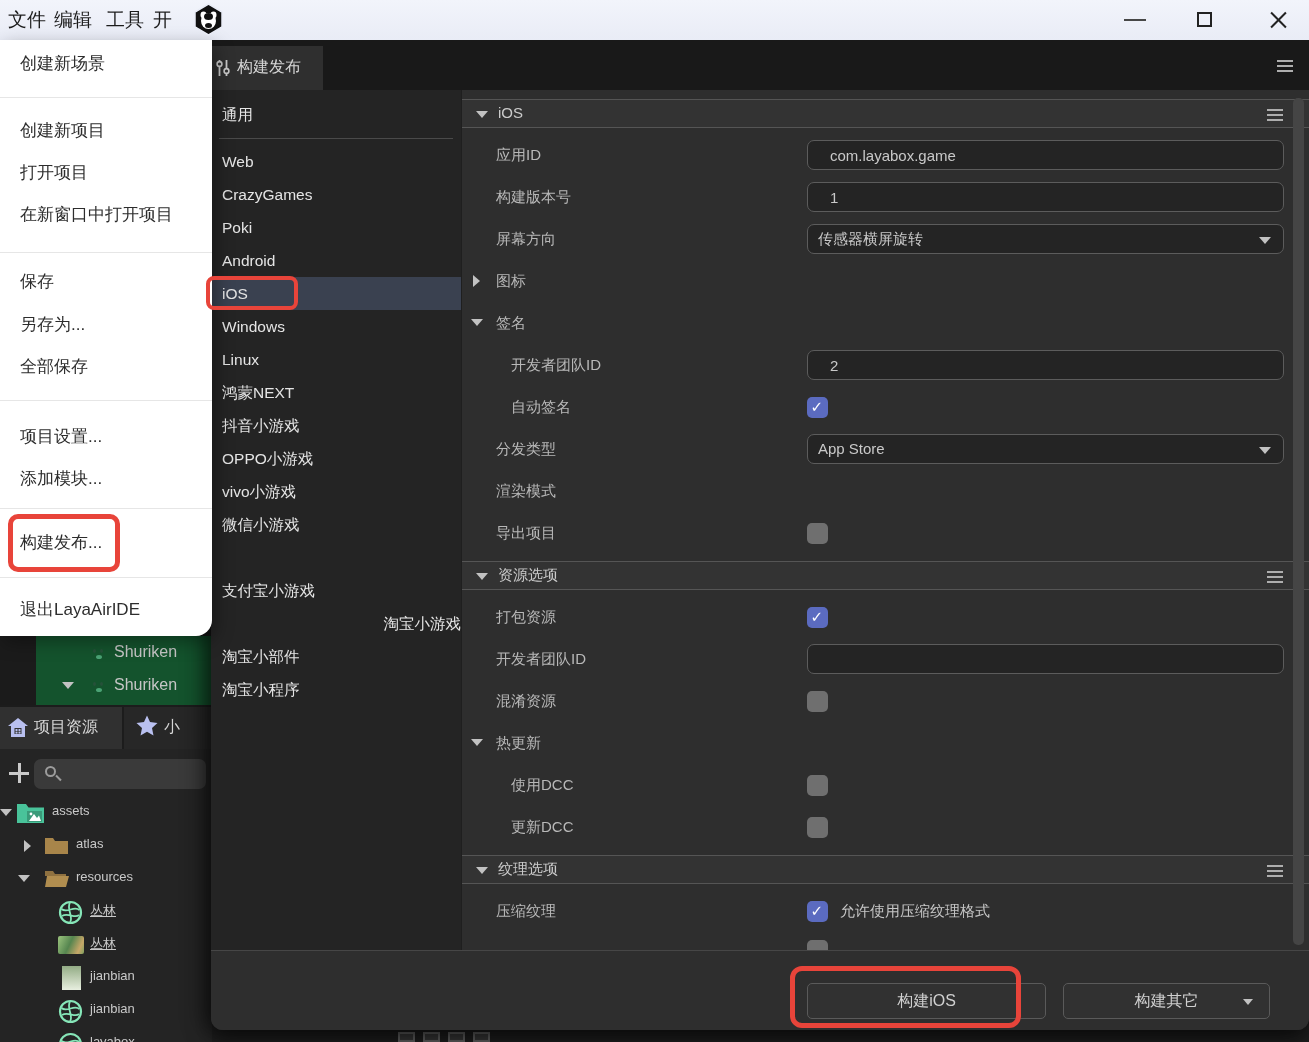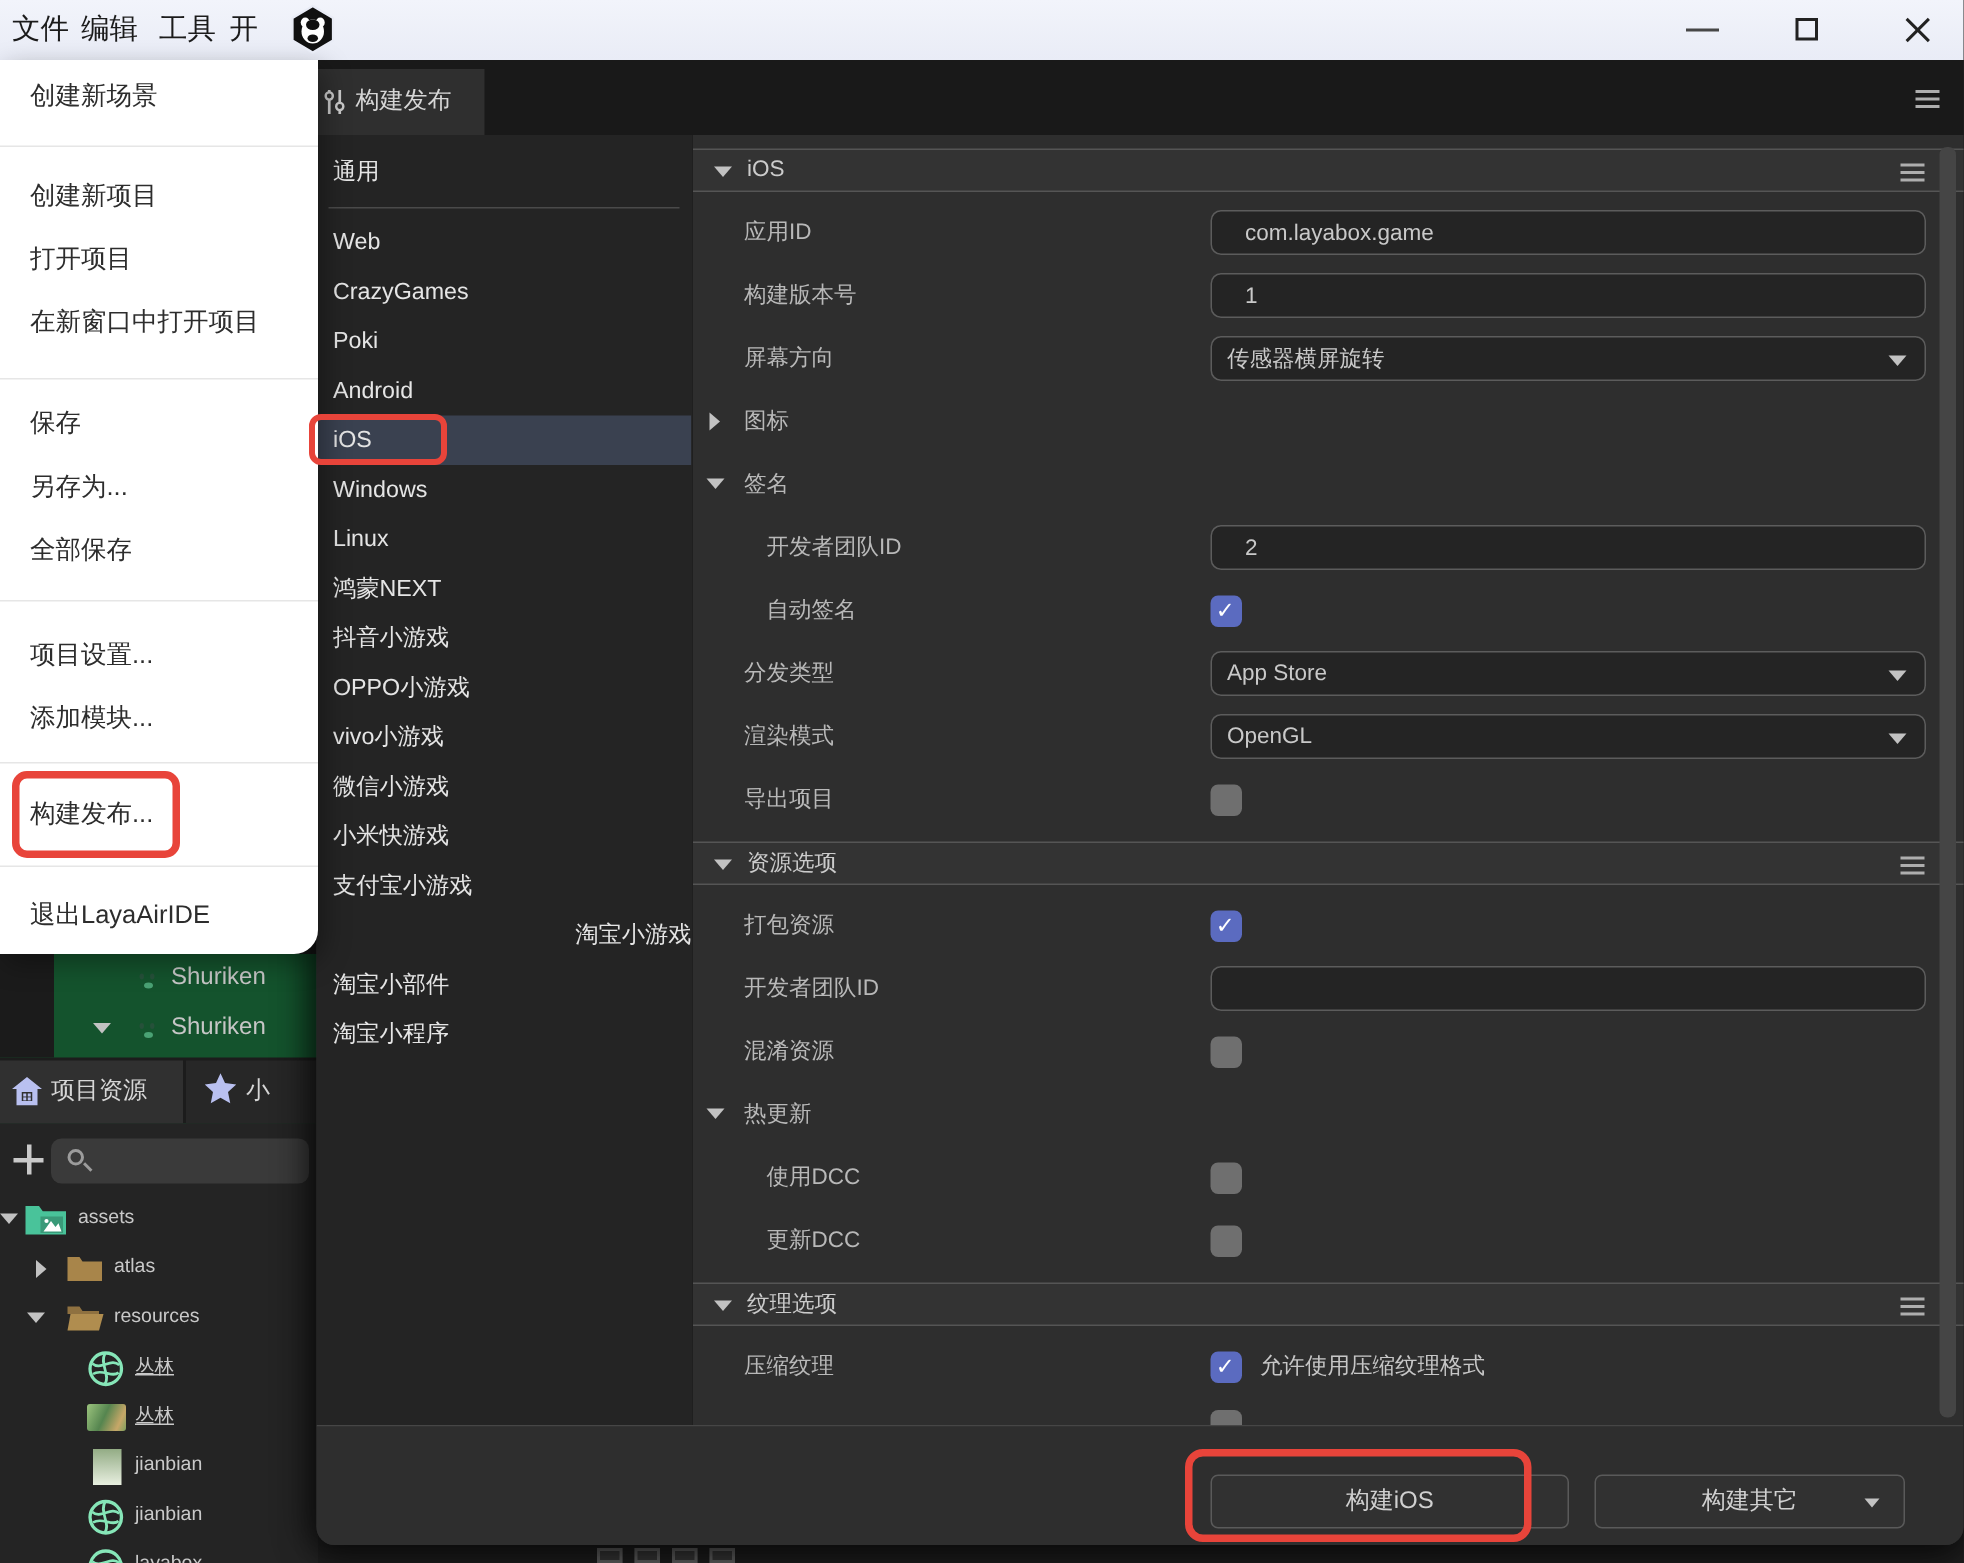--- a/index.html
+++ b/index.html
@@ -309,21 +309,20 @@
     <div class="plat" style="top:121px;">Poki</div>
     <div class="plat" style="top:154px;">Android</div>
     <div class="plat selected" style="top:187px;">iOS</div>
     <div class="plat" style="top:220px;">Windows</div>
     <div class="plat" style="top:253px;">Linux</div>
     <div class="plat" style="top:286px;">鸿蒙NEXT</div>
     <div class="plat" style="top:319px;">抖音小游戏</div>
     <div class="plat" style="top:352px;">OPPO小游戏</div>
     <div class="plat" style="top:385px;">vivo小游戏</div>
     <div class="plat" style="top:418px;">微信小游戏</div>
-    <div class="plat" style="top:451px;">小米快游戏</div>
     <div class="plat" style="top:484px;">支付宝小游戏</div>
     <div class="plat" style="top:517px;text-align:right;">淘宝小游戏</div>
     <div class="plat" style="top:550px;">淘宝小部件</div>
     <div class="plat" style="top:583px;">淘宝小程序</div>
   </div>
 
   <div id="main-panel" class="abs">
 
     <div class="hdr" style="top:9px;">
       <span class="tri-d abs" style="left:14px;top:11px;"></span>
@@ -365,24 +364,20 @@
         <span class="tick">✓</span>
       </div>
 
     <div class="lbl" style="left:34px;top:344px;">分发类型</div>
     <div class="sel" style="top:344px;">
       <span class="sel-val">App Store</span>
       <span class="tri-d"></span>
     </div>
 
     <div class="lbl" style="left:34px;top:386px;">渲染模式</div>
-    <div class="sel" style="top:386px;">
-      <span class="sel-val">OpenGL</span>
-      <span class="tri-d"></span>
-    </div>
 
     <div class="lbl" style="left:34px;top:428px;">导出项目</div>
     <div class="cbx" style="top:433px;"></div>
 
     <div class="hdr" style="top:471px;">
       <span class="tri-d abs" style="left:14px;top:11px;"></span>
       <span class="hdr-label">资源选项</span>
       <span class="ham abs" style="left:805px;top:9px;">
           <span></span>
           <span></span>

